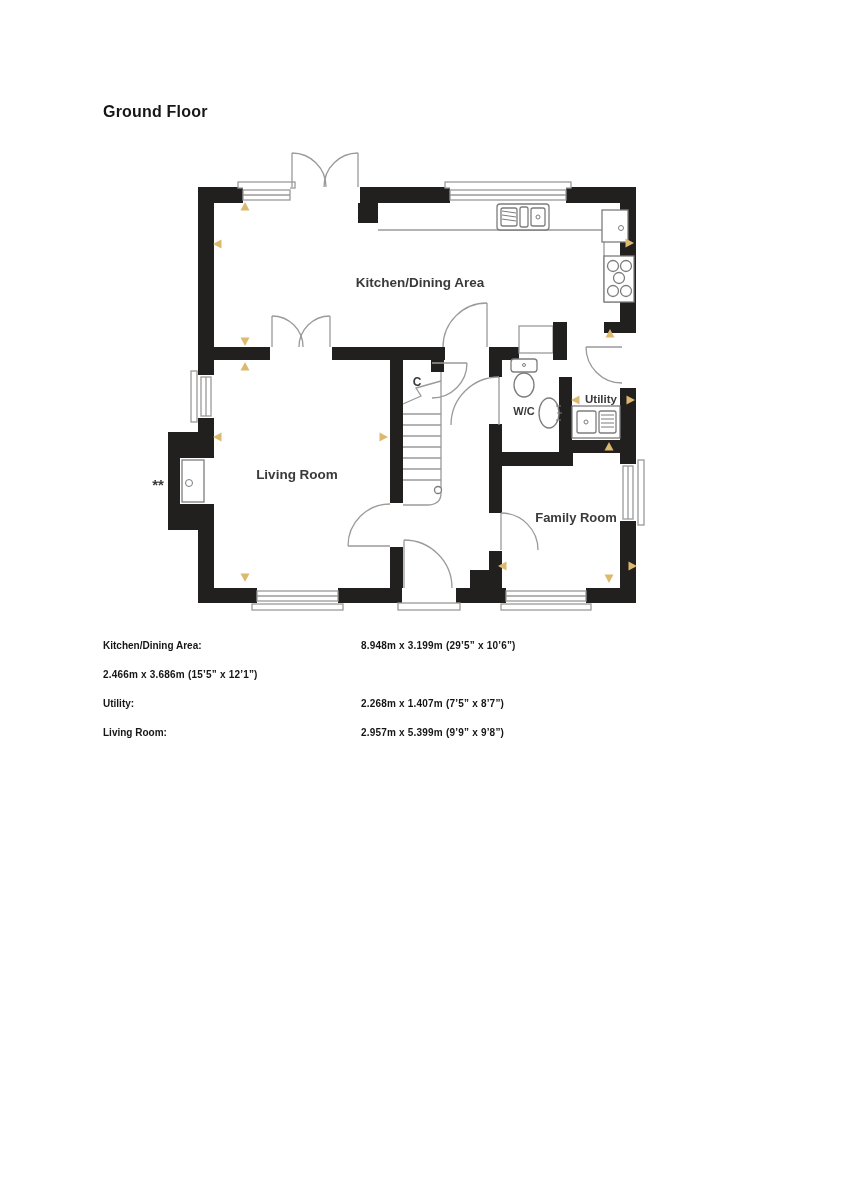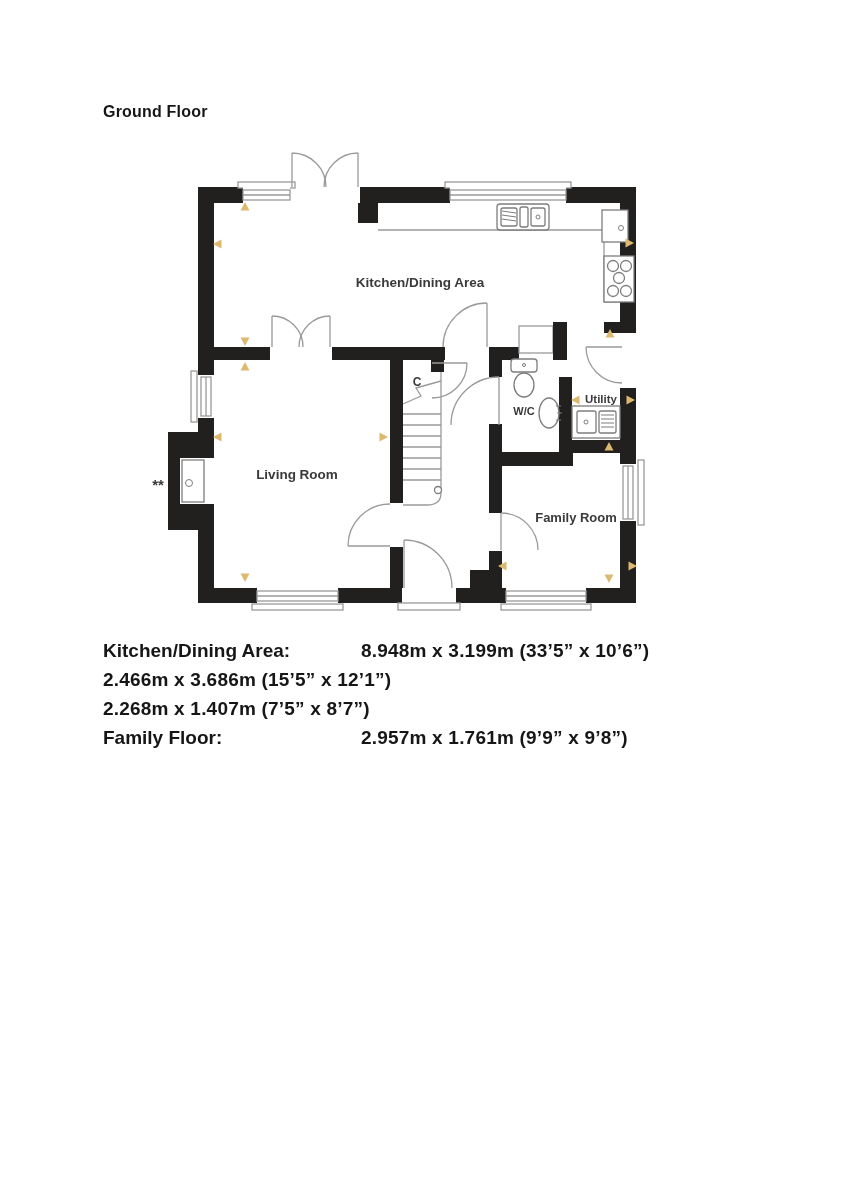--- a/index.html
+++ b/index.html
@@ -23,21 +23,21 @@
     position:absolute;left:103px;top:103px;
     font-size:16px;font-weight:bold;color:var(--text);
     letter-spacing:.2px;
   }
   .plan-svg{position:absolute;left:0;top:0;}
   .dim-table{
     position:absolute;left:103px;top:640px;width:560px;
   }
   .dim-row{
     display:flex;align-items:baseline;height:29px;
-    font-size:19px;font-weight:bold;color:var(--text);
+    font-size:10px;font-weight:bold;color:var(--text);
   }
   .dim-label{width:258px;flex:none;}
   .dim-value{flex:1;letter-spacing:.2px;}
   
   .wall{fill:var(--wall);stroke:none;}
   .thin{fill:none;stroke:var(--line);stroke-width:1.3;}
   .thinfill{fill:#ffffff;stroke:var(--line);stroke-width:1.3;}
   .fix{fill:#ffffff;stroke:var(--fixt);stroke-width:1.3;}
   .fixl{fill:none;stroke:var(--fixt);stroke-width:1;}
   .white{fill:#ffffff;stroke:none;}
@@ -283,27 +283,28 @@
         <polygon points="506.5,561.5 506.5,570.5 498,566" fill="#dcb96f"></polygon>
         <polygon points="628.5,561.5 628.5,570.5 637,566" fill="#dcb96f"></polygon>
         <polygon points="604.5,574.5 613.5,574.5 609,583" fill="#dcb96f"></polygon>
         <polygon points="240.5,573.5 249.5,573.5 245,582" fill="#dcb96f"></polygon>
       </g>
   </svg>
 
   <div class="dim-table">
     <div class="dim-row">
       <span class="dim-label">Kitchen/Dining Area:</span>
-      <span class="dim-value">8.948m x 3.199m (33’5” x 10’6”)</span>
+      <span class="dim-value">8.948m x 3.199m (29’5” x 10’6”)</span>
     </div>
     <div class="dim-row">
       <span class="dim-value">2.466m x 3.686m (15’5” x 12’1”)</span>
     </div>
     <div class="dim-row">
+      <span class="dim-label">Utility:</span>
       <span class="dim-value">2.268m x 1.407m (7’5” x 8’7”)</span>
     </div>
     <div class="dim-row">
-      <span class="dim-label">Family Floor:</span>
-      <span class="dim-value">2.957m x 1.761m (9’9” x 9’8”)</span>
+      <span class="dim-label">Living Room:</span>
+      <span class="dim-value">2.957m x 5.399m (9’9” x 9’8”)</span>
     </div>
   </div>
 
 </div>
 
 </body></html>

